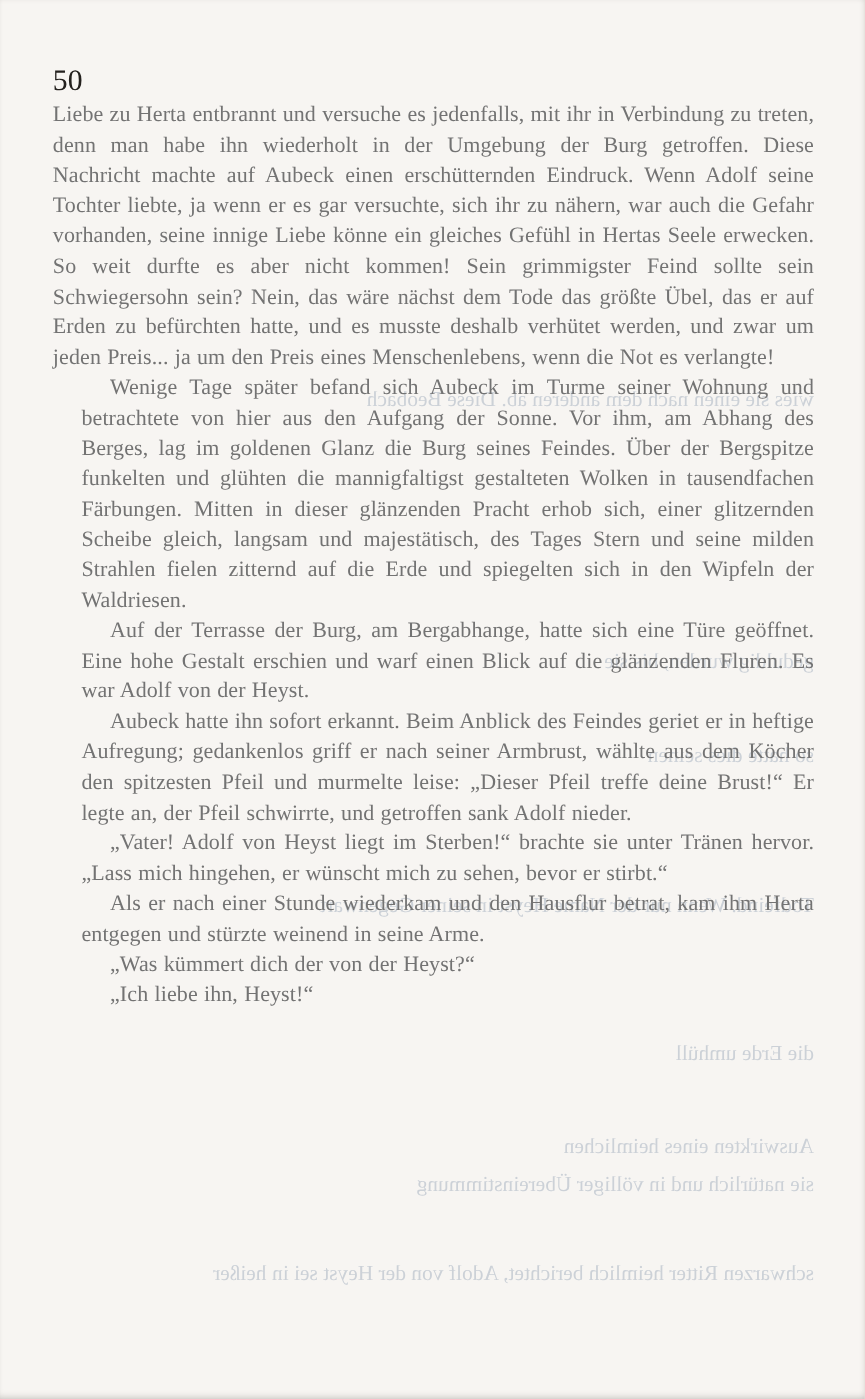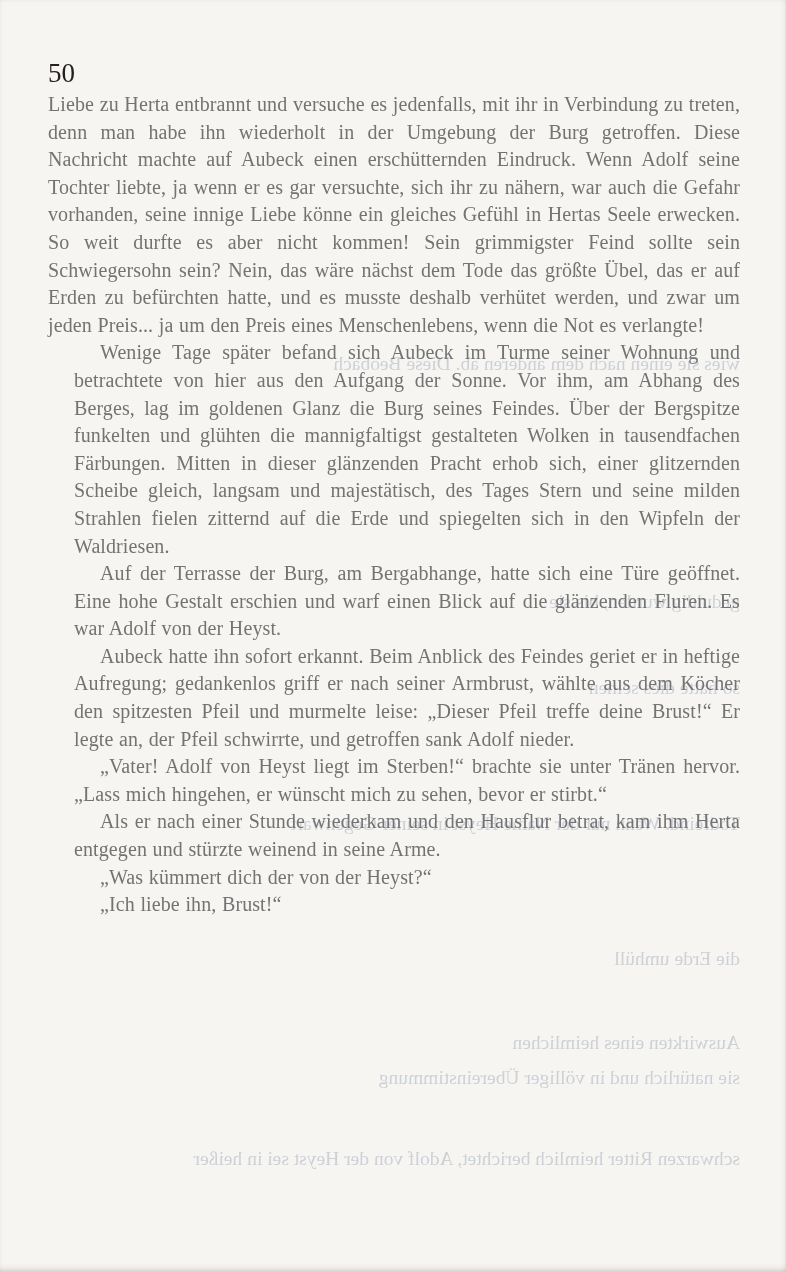--- a/index.html
+++ b/index.html
@@ -78,15 +78,15 @@
     </div>
   <div class="page-number">50</div>
   <div class="body-text" id="body-text">
       <p class="para">Liebe zu Herta entbrannt und versuche es jedenfalls, mit ihr in Verbindung zu treten, denn man habe ihn wiederholt in der Umgebung der Burg getroffen. Diese Nachricht machte auf Aubeck einen erschütternden Eindruck. Wenn Adolf seine Tochter liebte, ja wenn er es gar versuchte, sich ihr zu nähern, war auch die Gefahr vorhanden, seine innige Liebe könne ein gleiches Gefühl in Hertas Seele erwecken. So weit durfte es aber nicht kommen! Sein grimmigster Feind sollte sein Schwiegersohn sein? Nein, das wäre nächst dem Tode das größte Übel, das er auf Erden zu befürchten hatte, und es musste deshalb verhütet werden, und zwar um jeden Preis... ja um den Preis eines Menschenlebens, wenn die Not es verlangte!</p>
       <p class="para indent">Wenige Tage später befand sich Aubeck im Turme seiner Wohnung und betrachtete von hier aus den Aufgang der Sonne. Vor ihm, am Abhang des Berges, lag im goldenen Glanz die Burg seines Feindes. Über der Bergspitze funkelten und glühten die mannigfaltigst gestalteten Wolken in tausendfachen Färbungen. Mitten in dieser glänzenden Pracht erhob sich, einer glitzernden Scheibe gleich, langsam und majestätisch, des Tages Stern und seine milden Strahlen fielen zitternd auf die Erde und spiegelten sich in den Wipfeln der Waldriesen.</p>
       <p class="para indent">Auf der Terrasse der Burg, am Bergabhange, hatte sich eine Türe geöffnet. Eine hohe Gestalt erschien und warf einen Blick auf die glänzenden Fluren. Es war Adolf von der Heyst.</p>
       <p class="para indent">Aubeck hatte ihn sofort erkannt. Beim Anblick des Feindes geriet er in heftige Aufregung; gedankenlos griff er nach seiner Armbrust, wählte aus dem Köcher den spitzesten Pfeil und murmelte leise: „Dieser Pfeil treffe deine Brust!“ Er legte an, der Pfeil schwirrte, und getroffen sank Adolf nieder.</p>
       <p class="para indent">„Vater! Adolf von Heyst liegt im Sterben!“ brachte sie unter Tränen hervor. „Lass mich hingehen, er wünscht mich zu sehen, bevor er stirbt.“</p>
       <p class="para indent">Als er nach einer Stunde wiederkam und den Hausflur betrat, kam ihm Herta entgegen und stürzte weinend in seine Arme.</p>
       <p class="para indent">„Was kümmert dich der von der Heyst?“</p>
-      <p class="para indent">„Ich liebe ihn, Brust!“</p>
+      <p class="para indent">„Ich liebe ihn, Heyst!“</p>
     </div>
 </div>
 
 </body></html>

